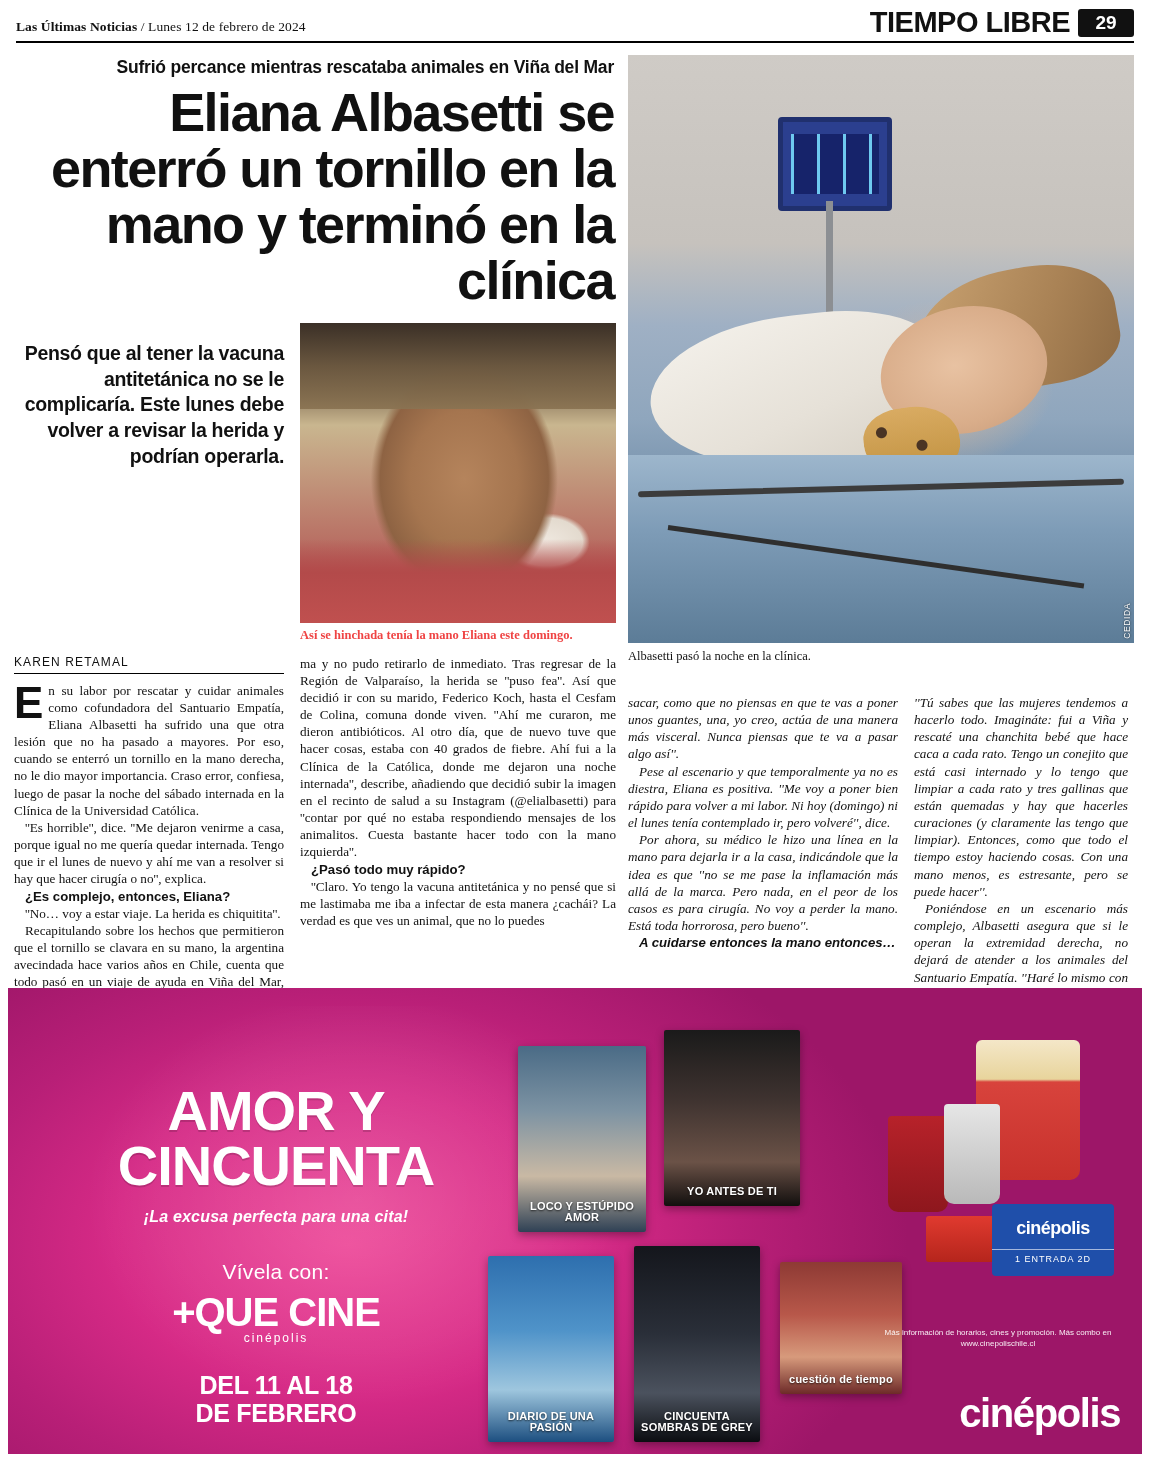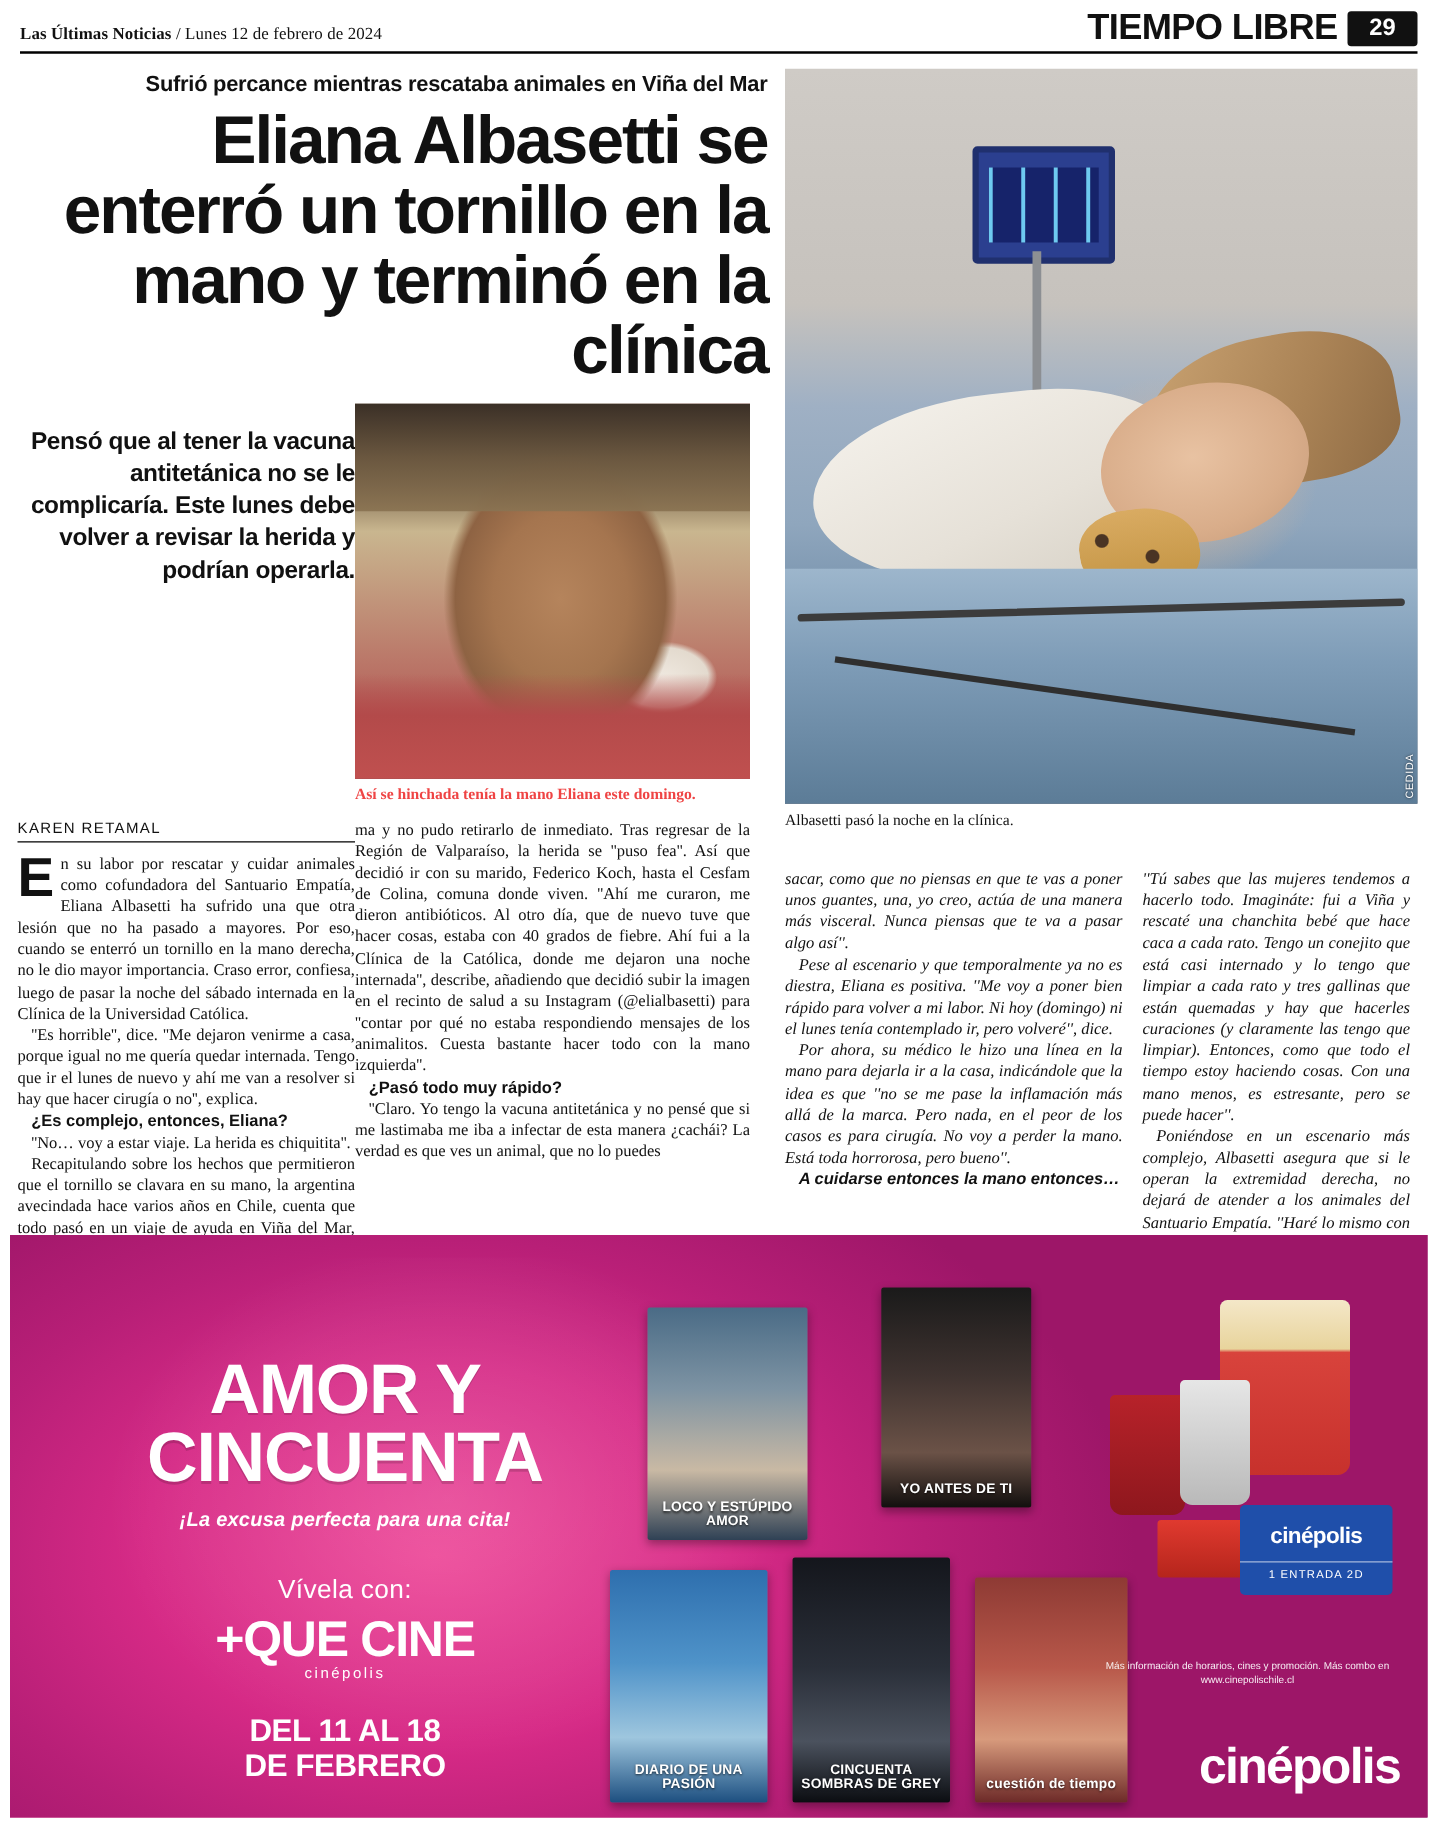--- a/index.html
+++ b/index.html
@@ -97,21 +97,21 @@
     font-weight: bold;
     font-size: 19.5px;
     line-height: 1.33;
     text-align: right;
     letter-spacing: -0.3px;
     margin: 18px 0 0 0;
   }
 
   .lead-row {
     display: flex;
-    gap: 0;
+    gap: 16px;
     margin-top: 14px;
   }
   .lead-text-col { width: 270px; flex: 0 0 270px; }
   .hand-photo-col { width: 316px; flex: 0 0 316px; position: relative; }
 
   
   .photo {
     position: relative;
     overflow: hidden;
     background: #d9d4cd;
@@ -395,27 +395,27 @@
     text-align: center;
     font-weight: bold;
     font-size: 11px;
     letter-spacing: .2px;
     text-shadow: 0 1px 2px rgba(0,0,0,.7);
     padding: 0 4px;
     line-height: 1.05;
   }
   .p1 { left: 30px; top: 22px; width: 128px; height: 186px;
     background: linear-gradient(180deg, #4a6b86 0%, #7d93a3 35%, #c9b9a4 70%, #2f4155 100%); }
-  .p2 { left: 176px; top: 6px; width: 120px; height: 176px;
-    background: linear-gradient(180deg, #1a1a1a 0%, #3f3330 40%, #6b5247 75%, #120f0e 100%); margin-left: 41px; }
+  .p2 { left: 176px; top: 6px; width: 136px; height: 176px;
+    background: linear-gradient(180deg, #1a1a1a 0%, #3f3330 40%, #6b5247 75%, #120f0e 100%); }
   .p3 { left: 0px; top: 232px; width: 126px; height: 186px;
     background: linear-gradient(180deg, #2e6fae 0%, #4f93c9 40%, #9ec6de 72%, #1d4f80 100%); }
   .p4 { left: 146px; top: 222px; width: 126px; height: 196px;
     background: linear-gradient(180deg, #14161c 0%, #2a2f39 45%, #4b525e 75%, #0b0d11 100%); }
-  .p5 { left: 292px; top: 238px; width: 122px; height: 180px;
+  .p5 { left: 292px; top: 238px; width: 122px; height: 132px;
     background: linear-gradient(180deg, #8e3a34 0%, #b8584a 40%, #d79a7c 72%, #6d2a28 100%); }
 
   .ad-right {
     position: absolute;
     right: 10px; top: 40px;
     width: 250px; height: 420px;
   }
   .popcorn {
     position: absolute;
     right: 52px; top: 12px;

